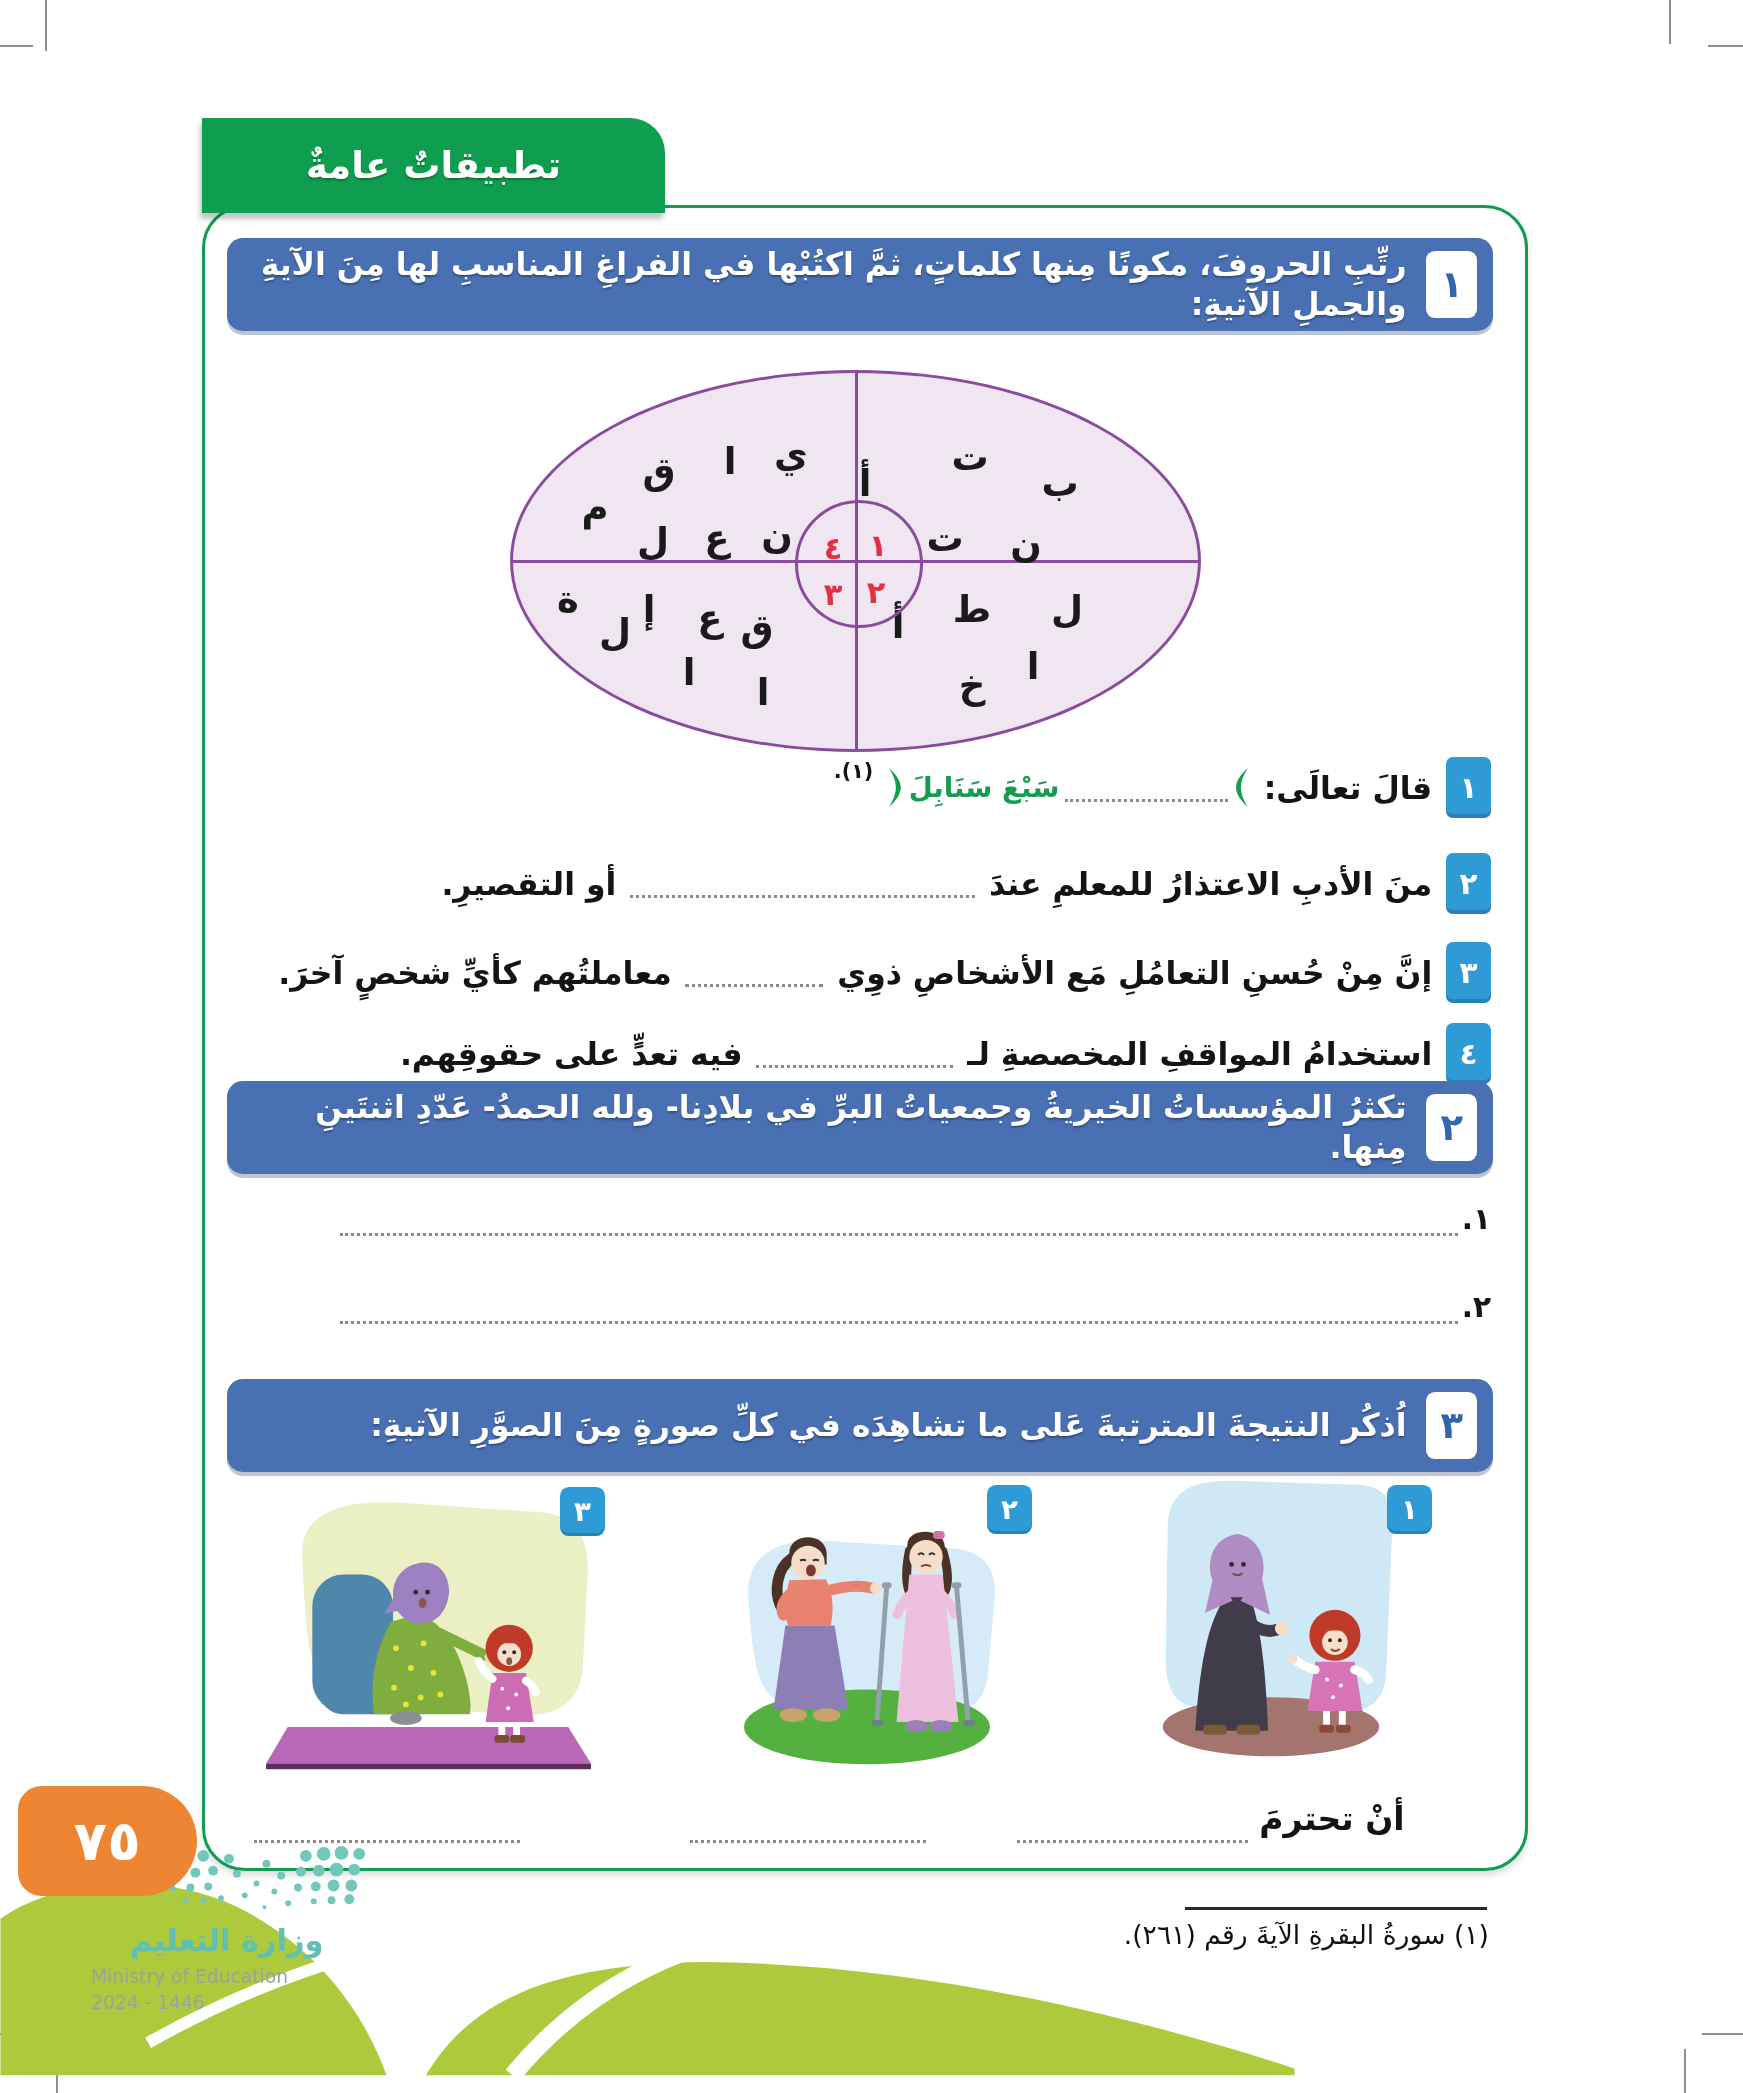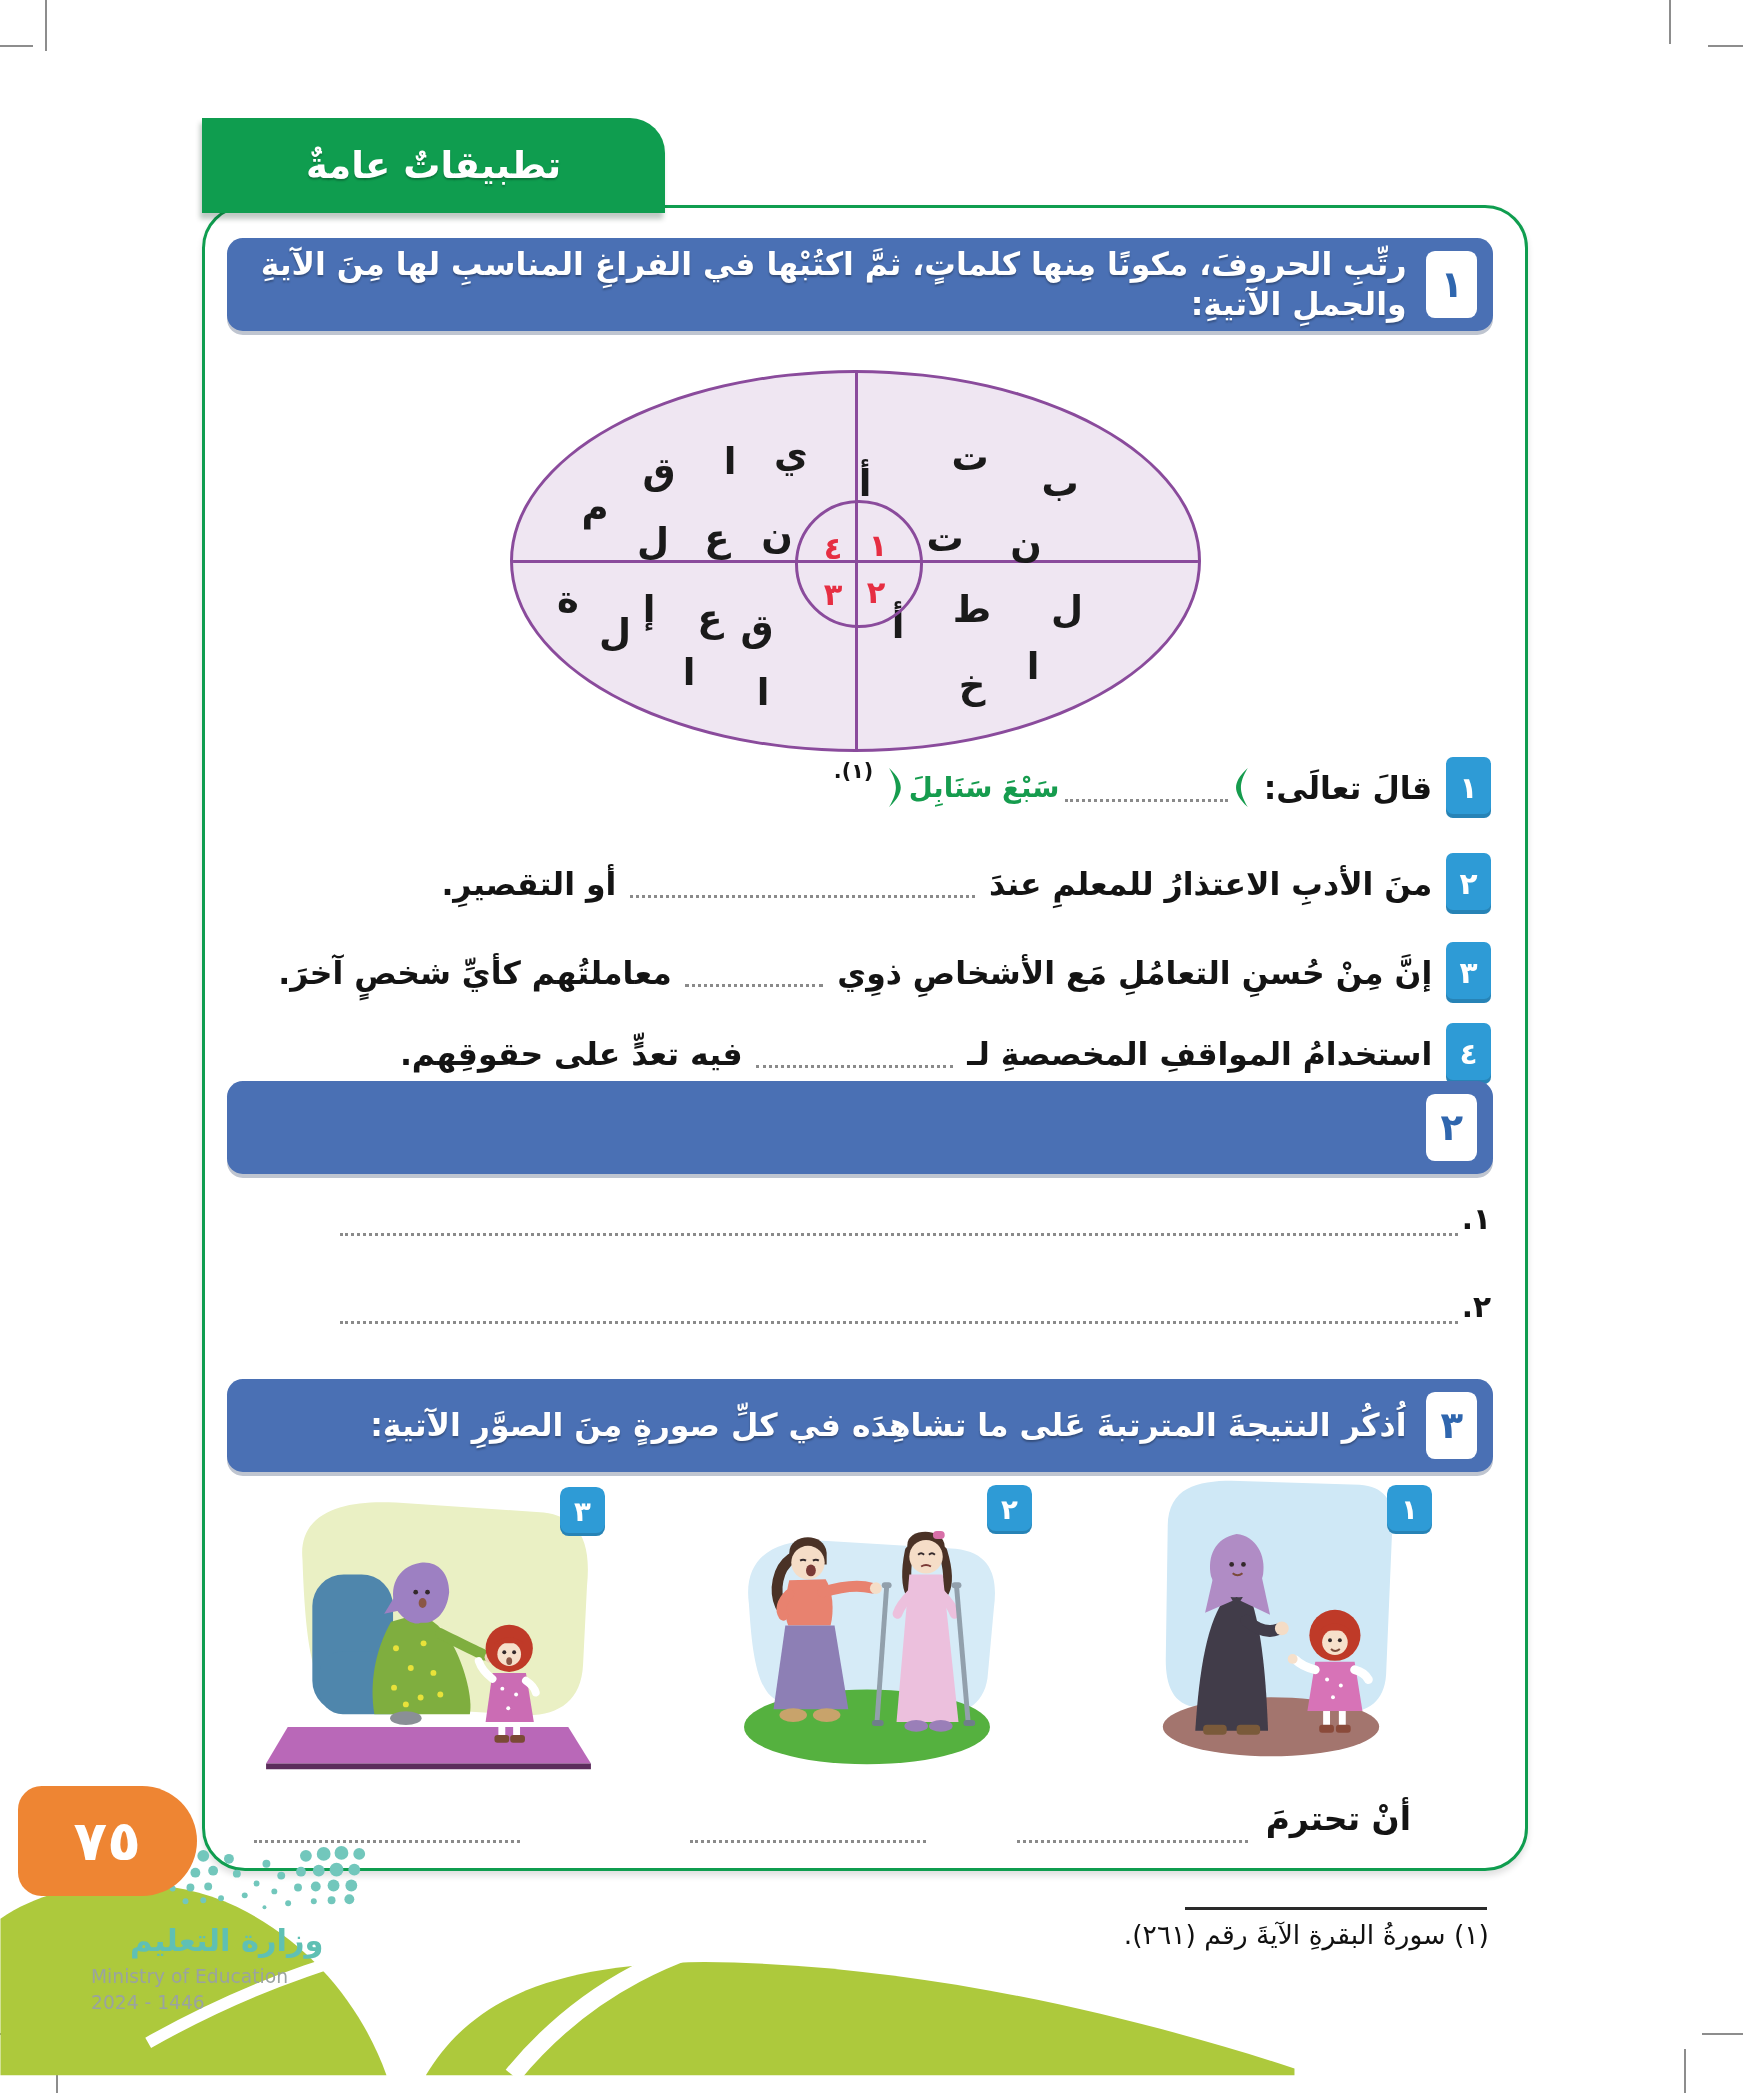--- a/index.html
+++ b/index.html
@@ -55,21 +55,21 @@
   .blankrow .num{font-size:29.6px;font-weight:bold;color:#141414;margin-left:3.9px;}
   .blankrow .dotfill{flex:1;border-bottom:3px dotted #8a8a8a;height:33px;}
   #blank1{top:1200px;} #blank2{top:1288px;}
   
   .fig{position:absolute;z-index:3;}
   .imgchip{position:absolute;width:45px;height:49px;background:#2e9bd6;border-radius:8.9px;
       color:#fff;font-size:27.6px;font-weight:bold;display:flex;align-items:center;
       justify-content:center;z-index:4;box-shadow:inset 0 -3px 0 rgba(0,0,0,.15);}
   
   .answer-word{position:absolute;left:1253px;top:1799px;width:158px;font-size:33px;font-weight:bold;
-      color:#141414;direction:rtl;text-align:right;z-index:3;}
+      color:#141414;direction:rtl;text-align:center;z-index:3;}
   .aseg{position:absolute;top:1838px;border-bottom:3px dotted #8a8a8a;height:2px;z-index:3;}
   #aseg1{left:1017px;width:231px;} #aseg2{left:690px;width:236px;} #aseg3{left:254px;width:266px;}
   
   .footrule{position:absolute;left:1185px;top:1907px;width:302px;height:3px;background:#2a2a2a;z-index:2;}
   .footnote{position:absolute;left:985px;top:1919px;width:504px;direction:rtl;text-align:right;
       font-size:26.6px;color:#111;z-index:2;}
   
   .page-badge{position:absolute;left:17.7px;top:1786px;width:179px;height:110px;background:#ee8533;
       border-radius:23.6px 55px 55px 23.6px;display:flex;align-items:center;justify-content:center;z-index:5;}
   .page-badge span{color:#fff;font-size:55px;font-weight:bold;direction:rtl;}
@@ -197,20 +197,21 @@
     </div>
     <span class="btext">استخدامُ المواقفِ المخصصةِ لـ</span>
     <span class="dotline" style="width:197px;"></span>
     <span class="btext">فيه تعدٍّ على حقوقِهم.</span>
   </div>
 
   <div class="banner" id="q2-banner">
     <div class="numbox">
       <span>٢</span>
     </div>
+    <div class="banner-text">تكثرُ المؤسساتُ الخيريةُ وجمعياتُ البرِّ في بلادِنا- ولله الحمدُ- عَدّدِ اثنتَينِ مِنها.</div>
   </div>
 
   <div class="blankrow" id="blank1">
     <span class="num">١.</span>
     <span class="dotfill"></span>
   </div>
   <div class="blankrow" id="blank2">
     <span class="num">٢.</span>
     <span class="dotfill"></span>
   </div>

